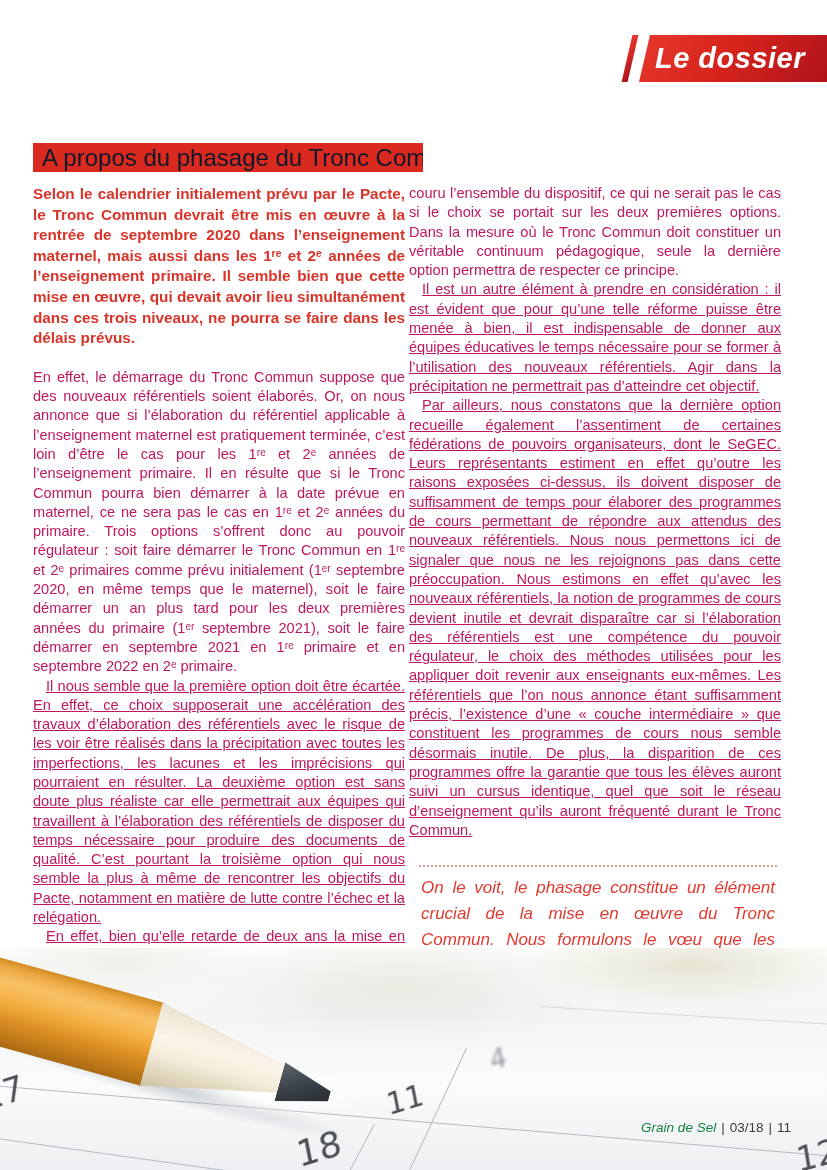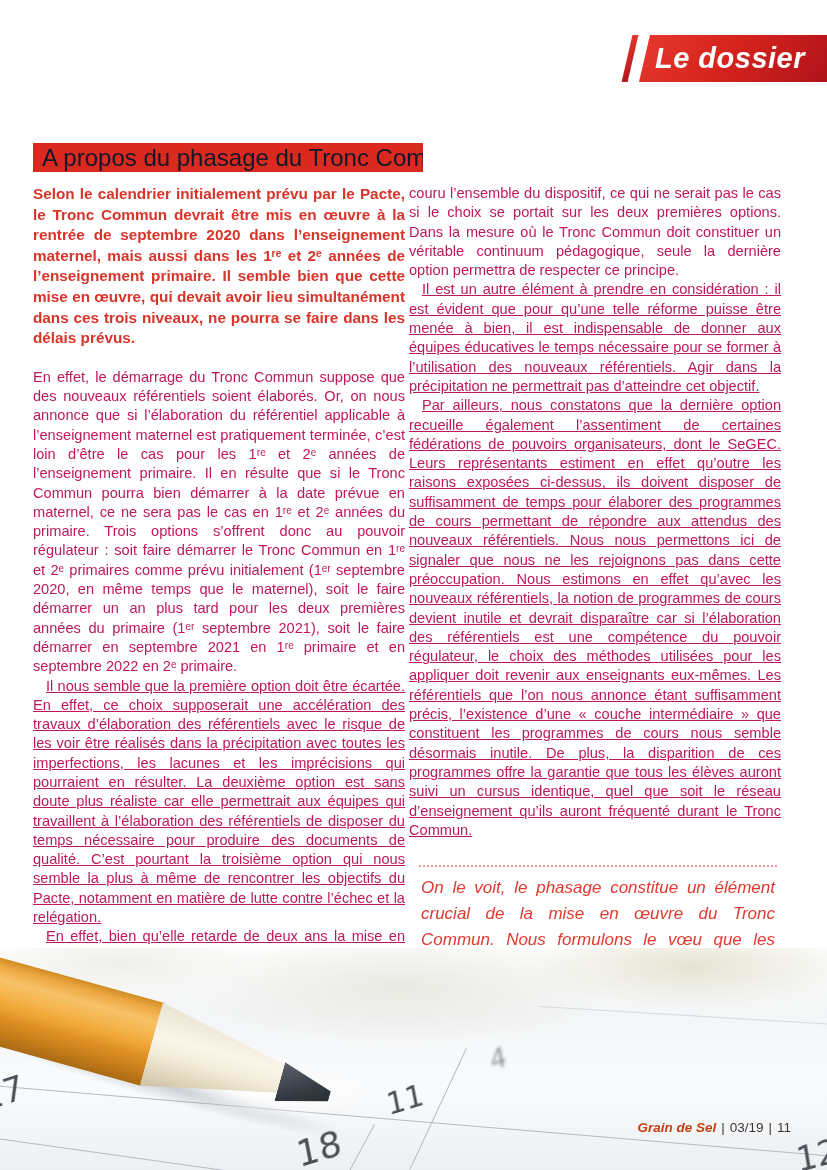--- a/index.html
+++ b/index.html
@@ -104,21 +104,21 @@
   .pencil-graphite{
     position:absolute;left:338px;top:24px;width:52px;height:42px;
     background:linear-gradient(150deg,#5c636b 0%,#343a41 55%,#1e2328 100%);
     clip-path:polygon(0 2%,100% 40%,100% 64%,0 98%);
   }
   
   .footer{
     position:absolute;right:36px;top:1120px;font-size:13.5px;color:#3a3a3a;
     white-space:nowrap;
   }
-  .footer .mag{color:#c2410c;font-weight:bold;font-style:italic;}
+  .footer .mag{color:#15803d;font-weight:normal;font-style:italic;}
   .footer .sep{margin:0 5px;color:#3a3a3a;}
 </style>
 </head>
 <body>
 
 <div class="page">
 
   <div class="banner">
     <div class="banner-slash"></div>
     <div class="banner-block"></div>
@@ -166,16 +166,16 @@
     <div class="pencil-shadow"></div>
     <div class="tip-glow"></div>
     <div class="pencil">
       <div class="pencil-body"></div>
       <div class="pencil-wood"></div>
       <div class="pencil-graphite"></div>
     </div>
   </div>
 
   <div class="footer">
-    <span class="mag">Grain de Sel</span><span class="sep">|</span><span>03/19</span><span class="sep">|</span><span>11</span>
+    <span class="mag">Grain de Sel</span><span class="sep">|</span><span>03/18</span><span class="sep">|</span><span>11</span>
   </div>
 
 </div>
 
 </body></html>

